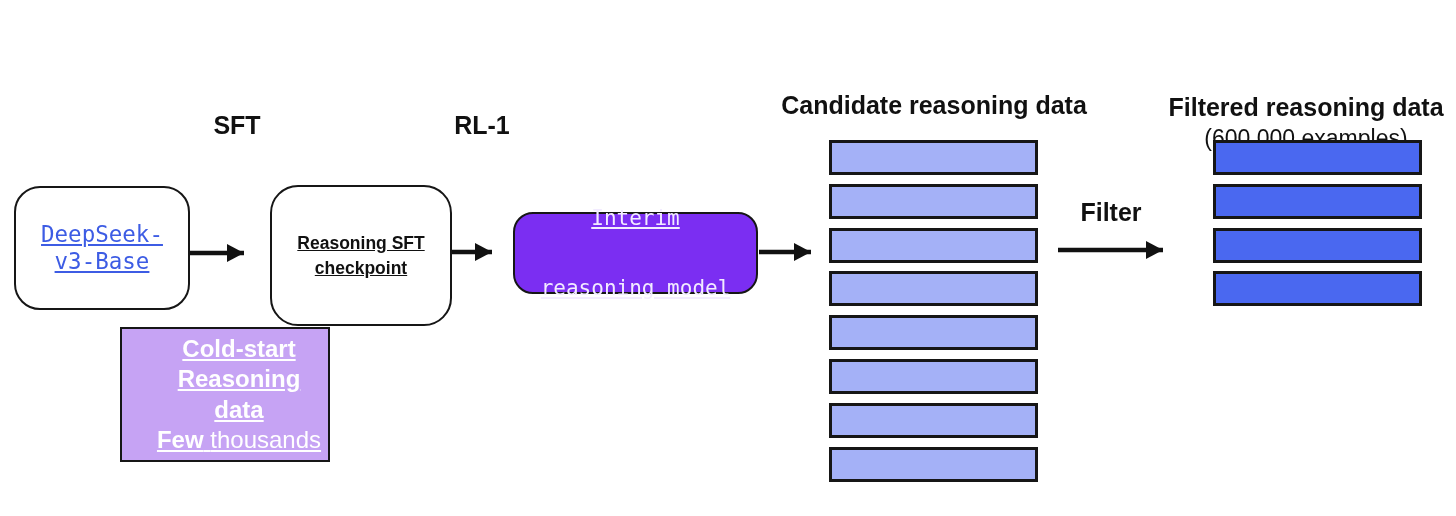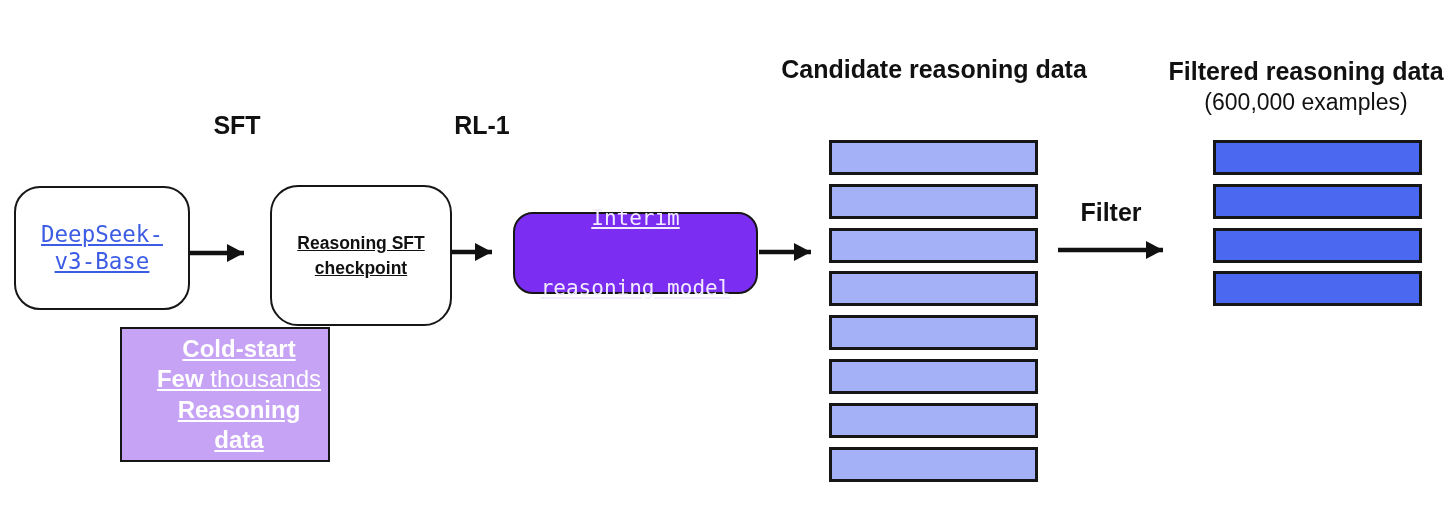--- a/index.html
+++ b/index.html
@@ -84,21 +84,21 @@
   #node-cold-start .light { font-weight: normal; }
 
   .stack-title-block {
     position: absolute;
     width: 360px;
     text-align: center;
     color: #111111;
   }
   #candidate-title-block { left: 754px; top: 54px; }
   #filtered-title-block  { left: 1126px; top: 56px; }
-  .stack-title { font-size: 25px; font-weight: bold; line-height: 30px; }
+  .stack-title { font-size: 25px; font-weight: bold; line-height: 30px; margin-top: 36px; }
   .stack-subtitle { font-size: 23px; font-weight: normal; line-height: 28px; margin-top: 2px; }
 
   .bar-stack {
     position: absolute;
     width: 209px;
     display: flex;
     flex-direction: column;
     gap: 8.8px;
   }
   #candidate-bars { left: 829px; top: 140px; }
@@ -140,22 +140,22 @@
     <div>checkpoint</div>
   </div>
 
   <div class="node" id="node-interim">
     <div>Interim</div>
     <div>reasoning model</div>
   </div>
 
   <div class="node" id="node-cold-start">
     <div>Cold-start</div>
+    <div>Reasoning data</div>
     <div><span>Few</span> <span class="light">thousands</span></div>
-    <div>Reasoning data</div>
   </div>
 
   <div class="stack-title-block" id="candidate-title-block">
     <div class="stack-title">Candidate reasoning data</div>
   </div>
 
   <div class="stack-title-block" id="filtered-title-block">
     <div class="stack-title">Filtered reasoning data</div>
     <div class="stack-subtitle">(600,000 examples)</div>
   </div>

